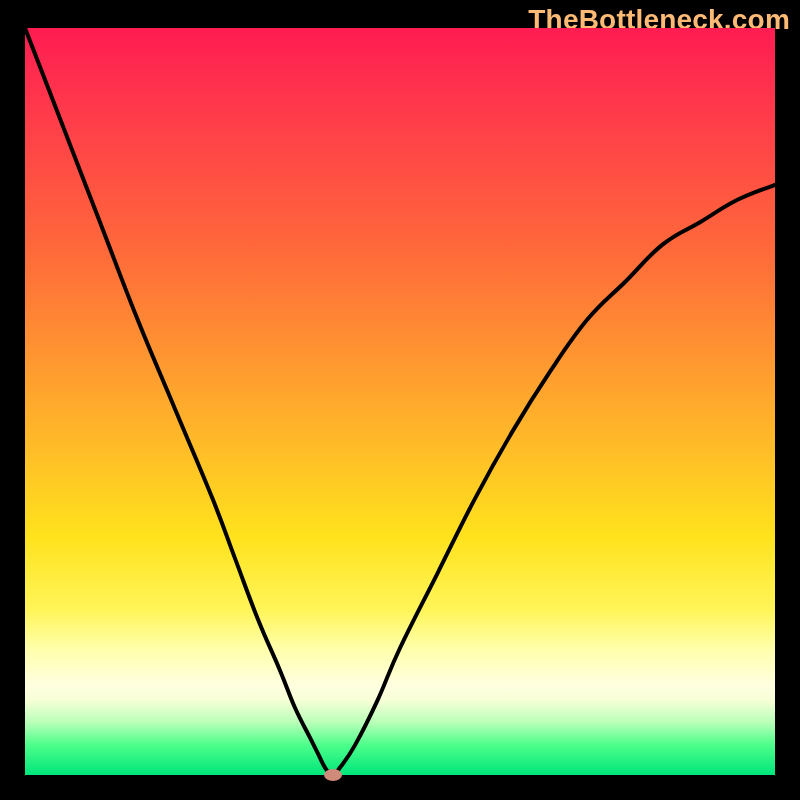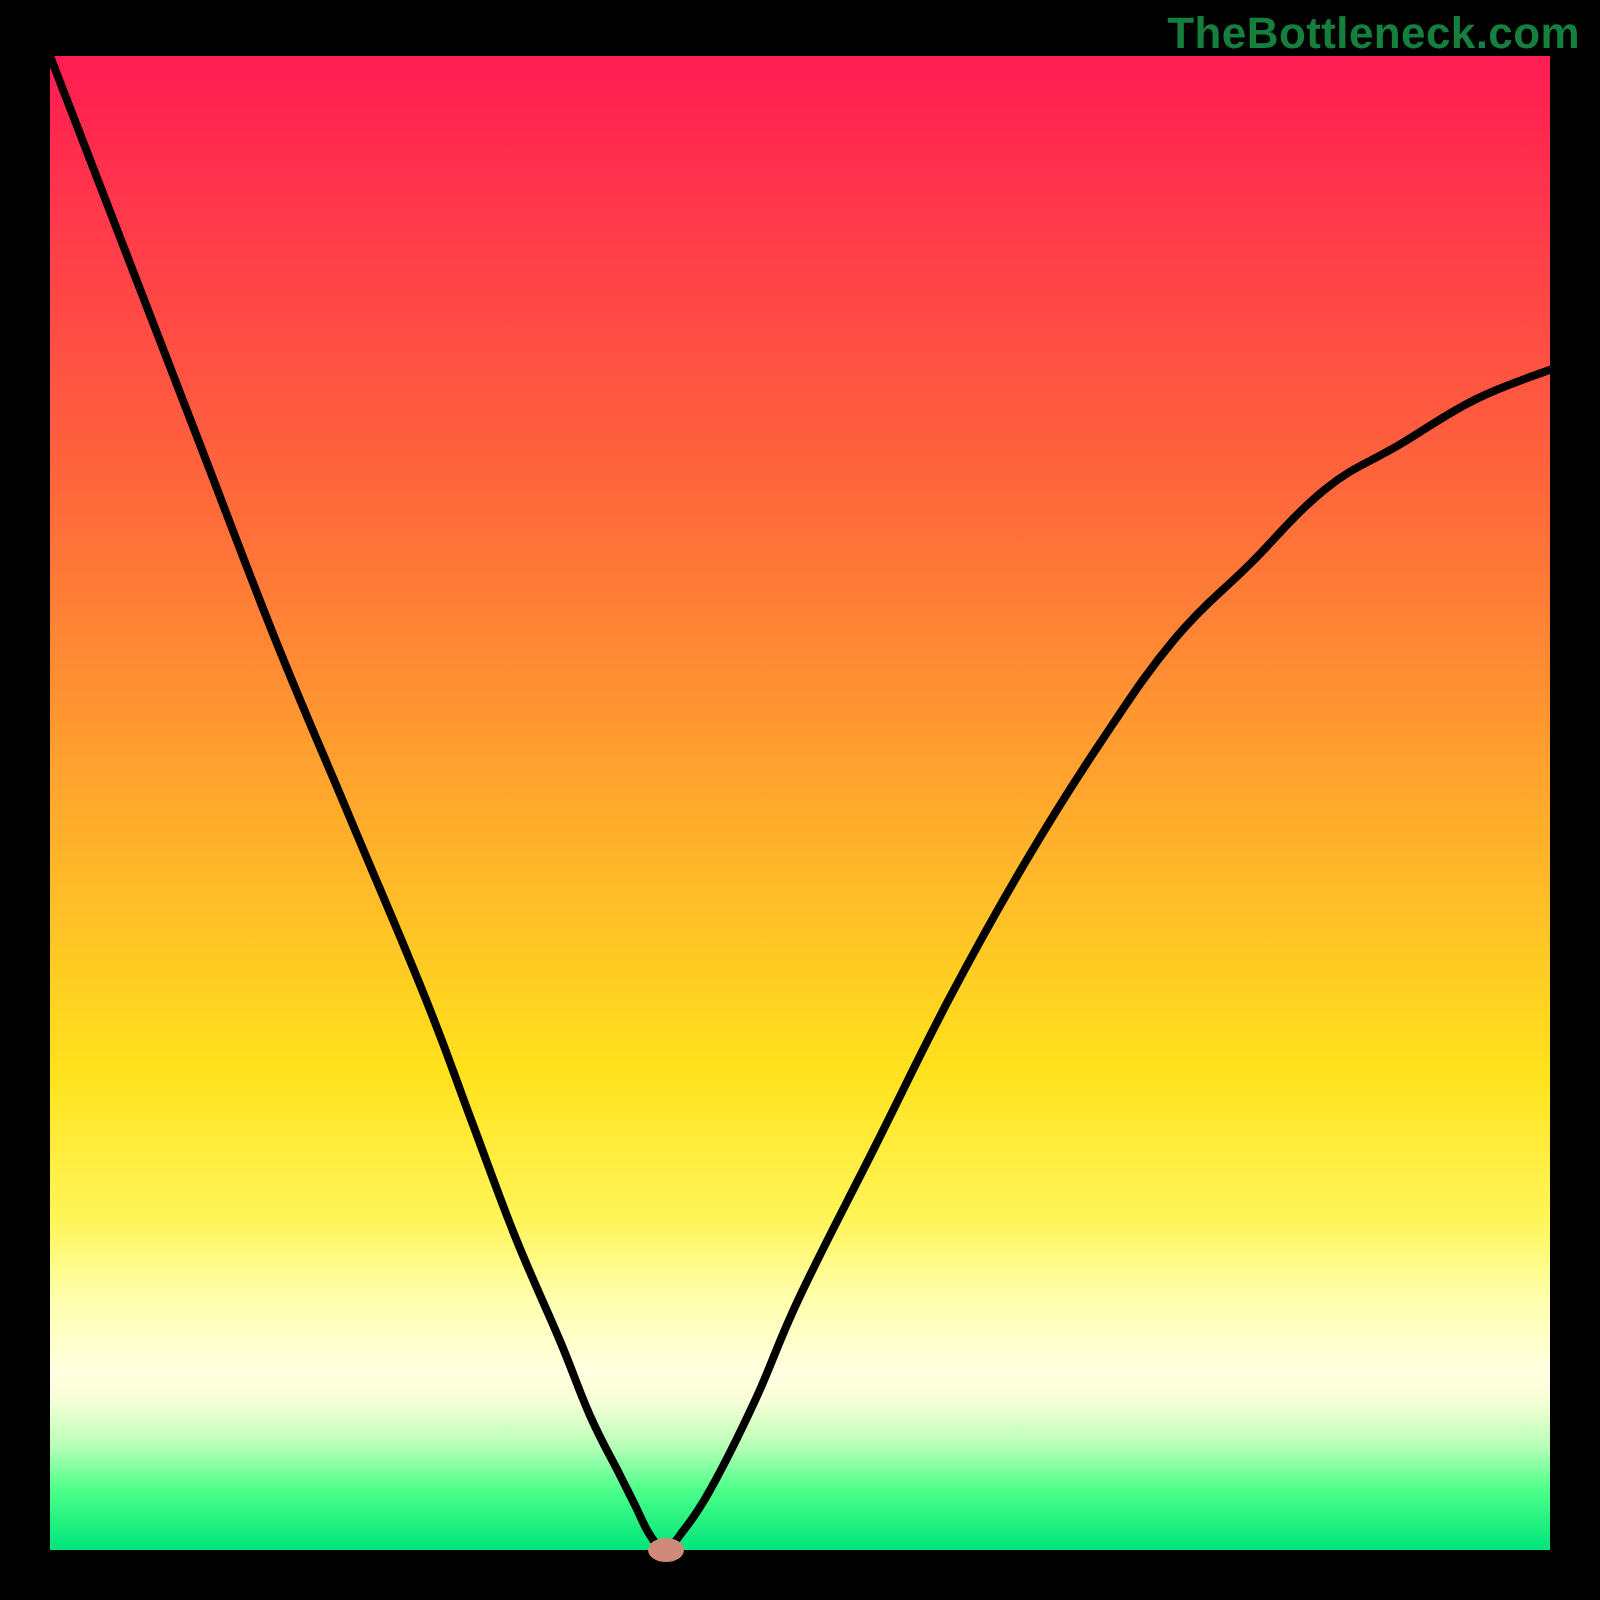--- a/index.html
+++ b/index.html
@@ -14,22 +14,22 @@
   .frame {
     position: relative;
     width: 800px;
     height: 800px;
     background: #000;
   }
   .watermark {
     position: absolute;
     top: 4px;
     right: 10px;
-    color: #15803d;
-    font-size: 22px;
+    color: #fdba74;
+    font-size: 28px;
     font-weight: 600;
     letter-spacing: 0.2px;
     user-select: none;
   }
   .plot-area {
     position: absolute;
     left: 25px;
     top: 28px;
     width: 750px;
     height: 747px;

